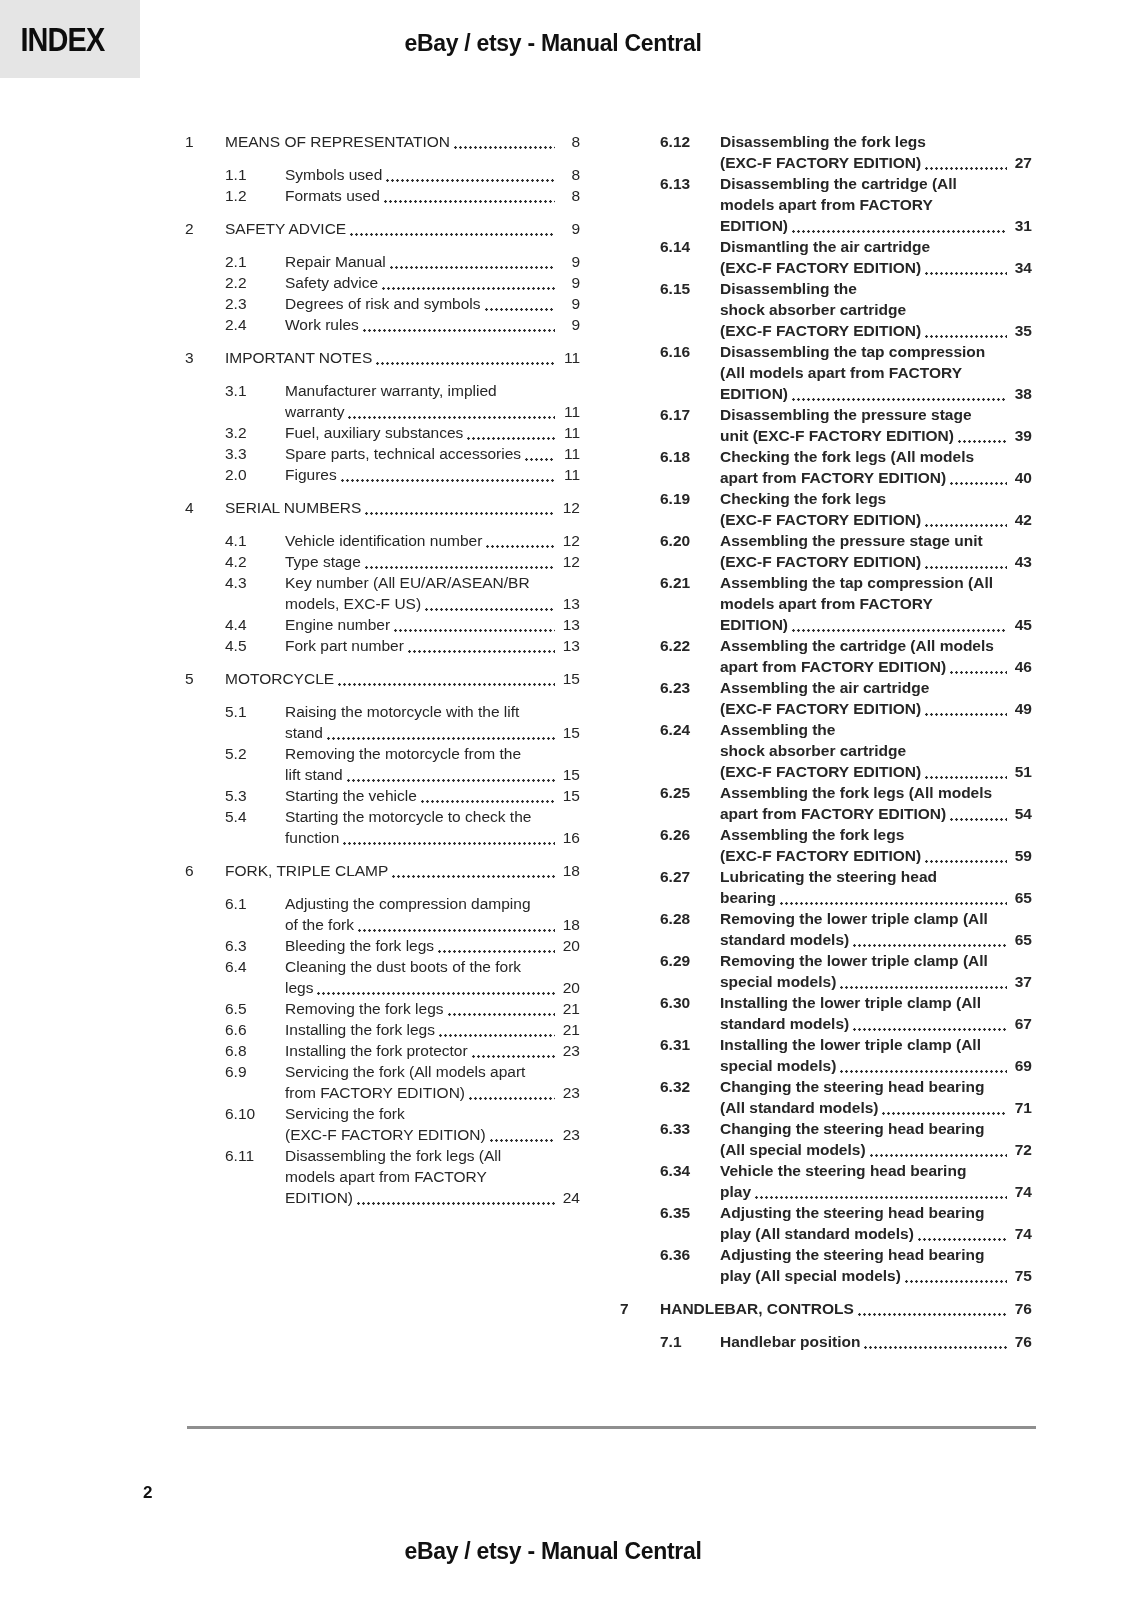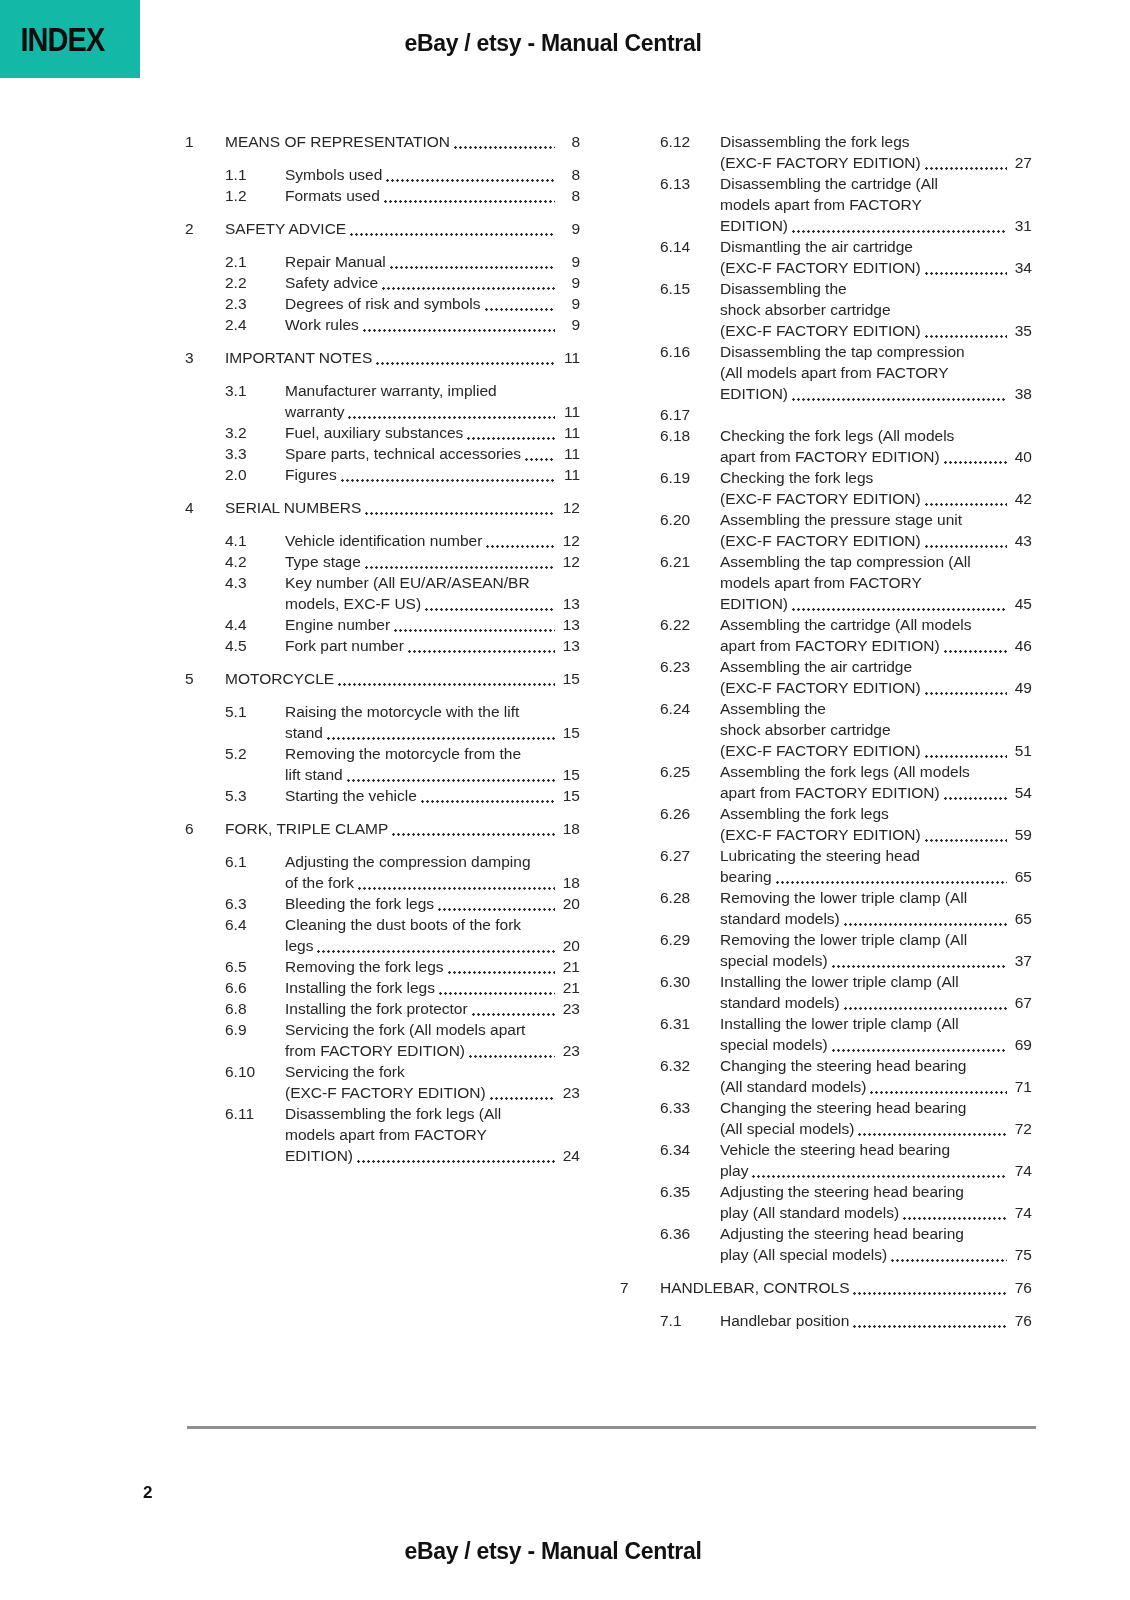--- a/index.html
+++ b/index.html
@@ -8,41 +8,41 @@
     background: #ffffff;
     font-family: "Liberation Sans", sans-serif;
     color: #262626;
     position: relative;
     overflow: hidden;
   }
   
   .index-box {
     position: absolute; left: 0; top: 0;
     width: 140px; height: 78px;
-    background: #14b8a6;
+    background: #e5e5e5;
     display: flex; align-items: center;
   }
   .index-box .index-label {
     font-weight: 700; font-size: 34px; color: #0d0d0d;
     padding-left: 24px; letter-spacing: -1px;
     transform: scaleX(0.85); transform-origin: left center;
     white-space: nowrap;
   }
   .doc-title {
     position: absolute; top: 30px; left: 0; width: 1106px;
     text-align: center; font-weight: 700; font-size: 23px; color: #111;
     letter-spacing: -0.3px;
   }
   
   .toc-col {
     position: absolute; top: 131px;
     font-size: 15.5px; line-height: 21px;
   }
   #toc-left  { left: 185px; width: 395px; }
-  #toc-right { left: 620px; width: 412px; }
+  #toc-right { left: 620px; width: 412px; font-weight: bold; }
   .entry { display: flex; }
   .entry.level1 { margin-top: 12px; margin-bottom: 12px; }
   .entry.level1:first-child { margin-top: 0; }
   .entry.level1 .num { width: 40px; flex-shrink: 0; }
   .entry.level2 { margin-left: 40px; }
   .entry.level2 .num { width: 60px; flex-shrink: 0; }
   .entry .body { flex: 1; min-width: 0; }
   .tline { display: flex; }
   .ltext { white-space: pre; }
   .leader {
@@ -315,20 +315,33 @@
     <div class="entry level2">
       <span class="num">5.3</span>
       <div class="body">
         <div class="tline">
           <span class="ltext">Starting the vehicle</span>
           <span class="leader"></span>
           <span class="pg">15</span>
         </div>
       </div>
     </div>
+    <div class="entry level2">
+      <span class="num">5.4</span>
+      <div class="body">
+        <div class="tline">
+          <span class="ltext">Starting the motorcycle to check the</span>
+        </div>
+        <div class="tline">
+          <span class="ltext">function</span>
+          <span class="leader"></span>
+          <span class="pg">16</span>
+        </div>
+      </div>
+    </div>
     <div class="entry level1">
       <span class="num">6</span>
       <div class="body">
         <div class="tline">
           <span class="ltext">FORK, TRIPLE CLAMP</span>
           <span class="leader"></span>
           <span class="pg">18</span>
         </div>
       </div>
     </div>
@@ -511,20 +524,30 @@
         </div>
         <div class="tline">
           <span class="ltext">EDITION)</span>
           <span class="leader"></span>
           <span class="pg">38</span>
         </div>
       </div>
     </div>
     <div class="entry level2">
       <span class="num">6.17</span>
+      <div class="body">
+        <div class="tline">
+          <span class="ltext">Disassembling the pressure stage</span>
+        </div>
+        <div class="tline">
+          <span class="ltext">unit (EXC-F FACTORY EDITION)</span>
+          <span class="leader"></span>
+          <span class="pg">39</span>
+        </div>
+      </div>
     </div>
     <div class="entry level2">
       <span class="num">6.18</span>
       <div class="body">
         <div class="tline">
           <span class="ltext">Checking the fork legs (All models</span>
         </div>
         <div class="tline">
           <span class="ltext">apart from FACTORY EDITION)</span>
           <span class="leader"></span>

